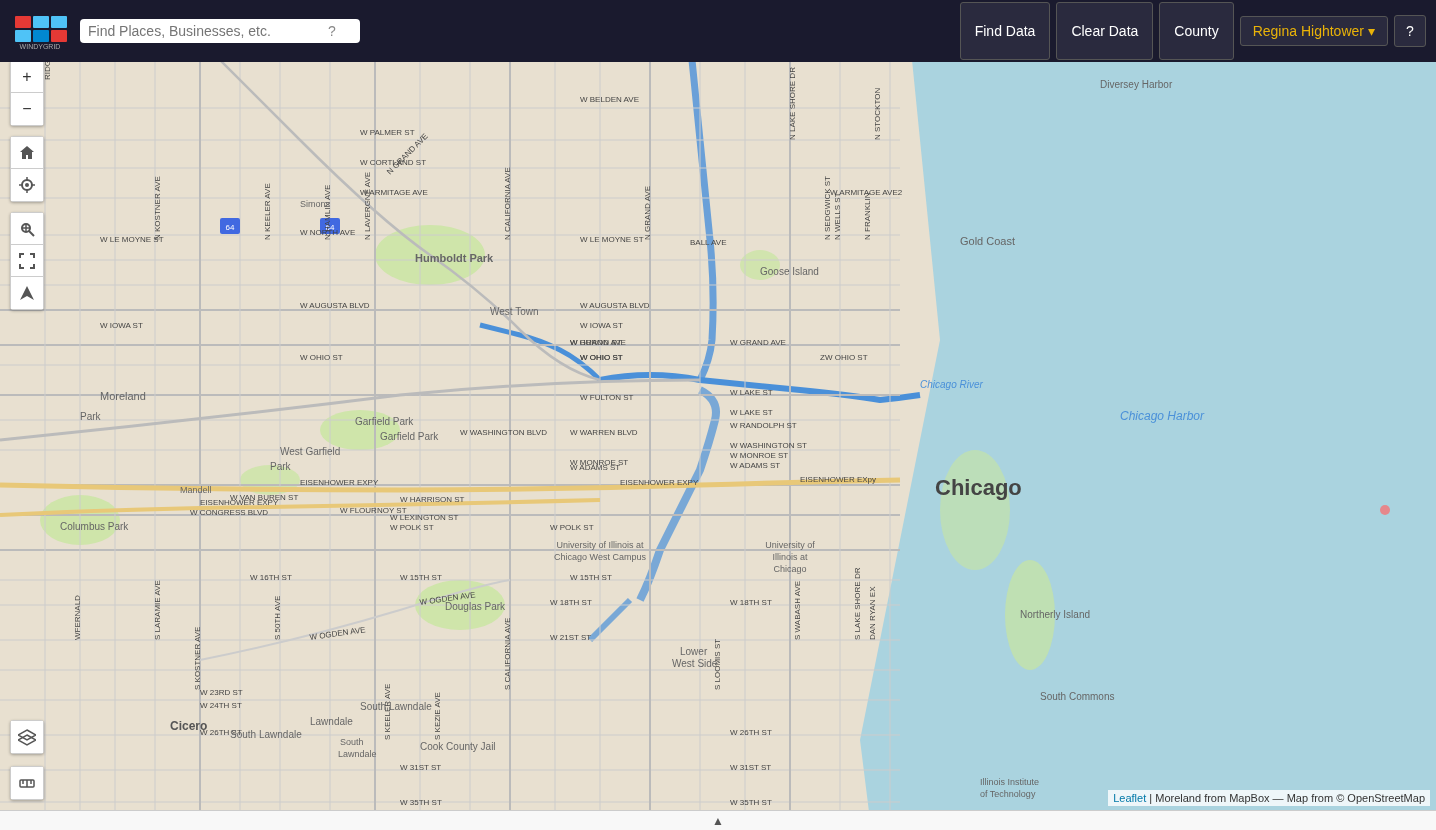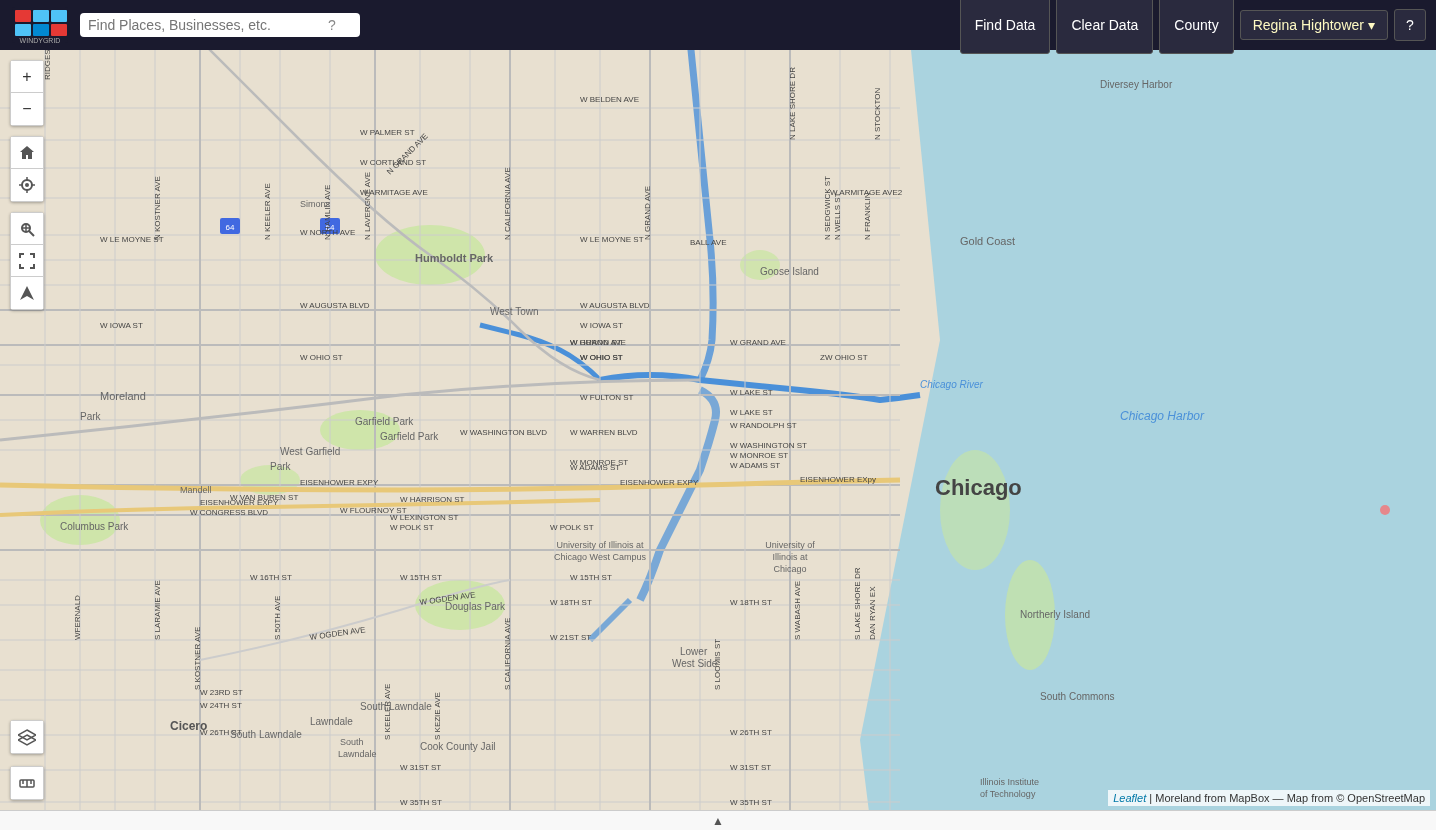--- a/index.html
+++ b/index.html
@@ -2,21 +2,21 @@
 <html><head>
   <meta charset="utf-8">
   <style>
     * { margin: 0; padding: 0; box-sizing: border-box; }
     body { width: 1436px; height: 830px; overflow: hidden; font-family: Arial, sans-serif; }
 
     
     #navbar {
       position: absolute;
       top: 0; left: 0; right: 0;
-      height: 50px;
+      height: 62px;
       background: #1a1a2e;
       display: flex;
       align-items: center;
       padding: 0 10px;
       z-index: 1000;
     }
     #logo {
       width: 60px;
       height: 40px;
       margin-right: 10px;
@@ -49,21 +49,21 @@
       border: 1px solid #555;
       padding: 20px 14px;
       font-size: 14px;
       cursor: pointer;
       margin-left: 6px;
       border-radius: 3px;
       white-space: nowrap;
     }
     #user-btn {
       background: #2a2a3e;
-      color: #fef9c3;
+      color: #eab308;
       border: 1px solid #555;
       padding: 6px 12px;
       font-size: 14px;
       cursor: pointer;
       margin-left: 6px;
       border-radius: 3px;
       display: flex;
       align-items: center;
       gap: 4px;
     }
@@ -164,21 +164,21 @@
     #attribution {
       position: absolute;
       bottom: 24px;
       right: 6px;
       font-size: 11px;
       color: #333;
       background: rgba(255,255,255,0.8);
       padding: 2px 5px;
       z-index: 500;
     }
-    #attribution a { color: #0078A8; text-decoration: none; font-style: italic; }
+    #attribution a { color: #0078A8; text-decoration: none; }
   </style>
 </head>
 <body>
 
 <div id="navbar">
 
   <div id="logo">
     <svg width="60" height="40" viewBox="0 0 60 40">
       <rect x="2" y="2" width="56" height="36" fill="#1a1a2e" rx="3"></rect>
       <rect x="5" y="5" width="16" height="12" fill="#e53935" rx="1"></rect>

